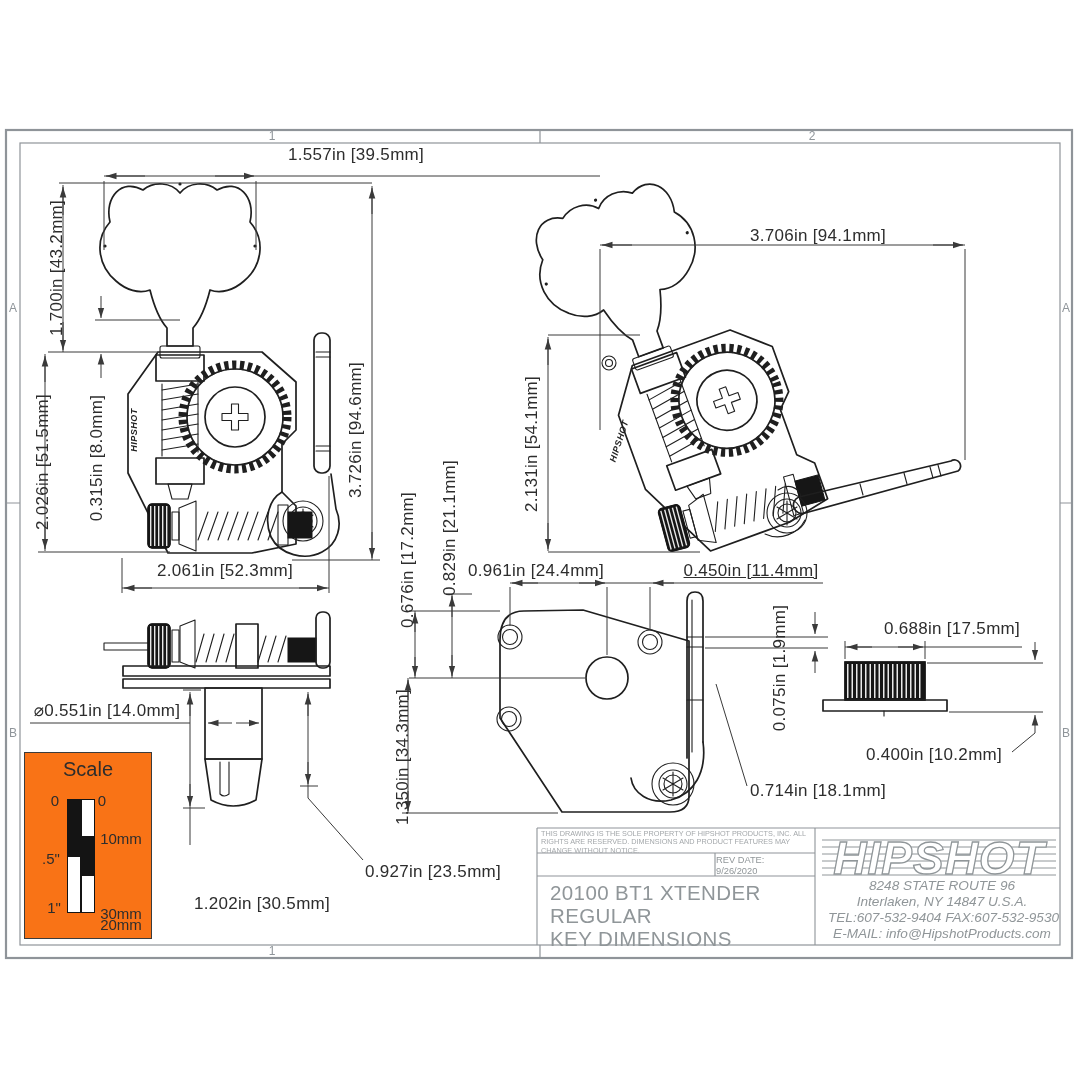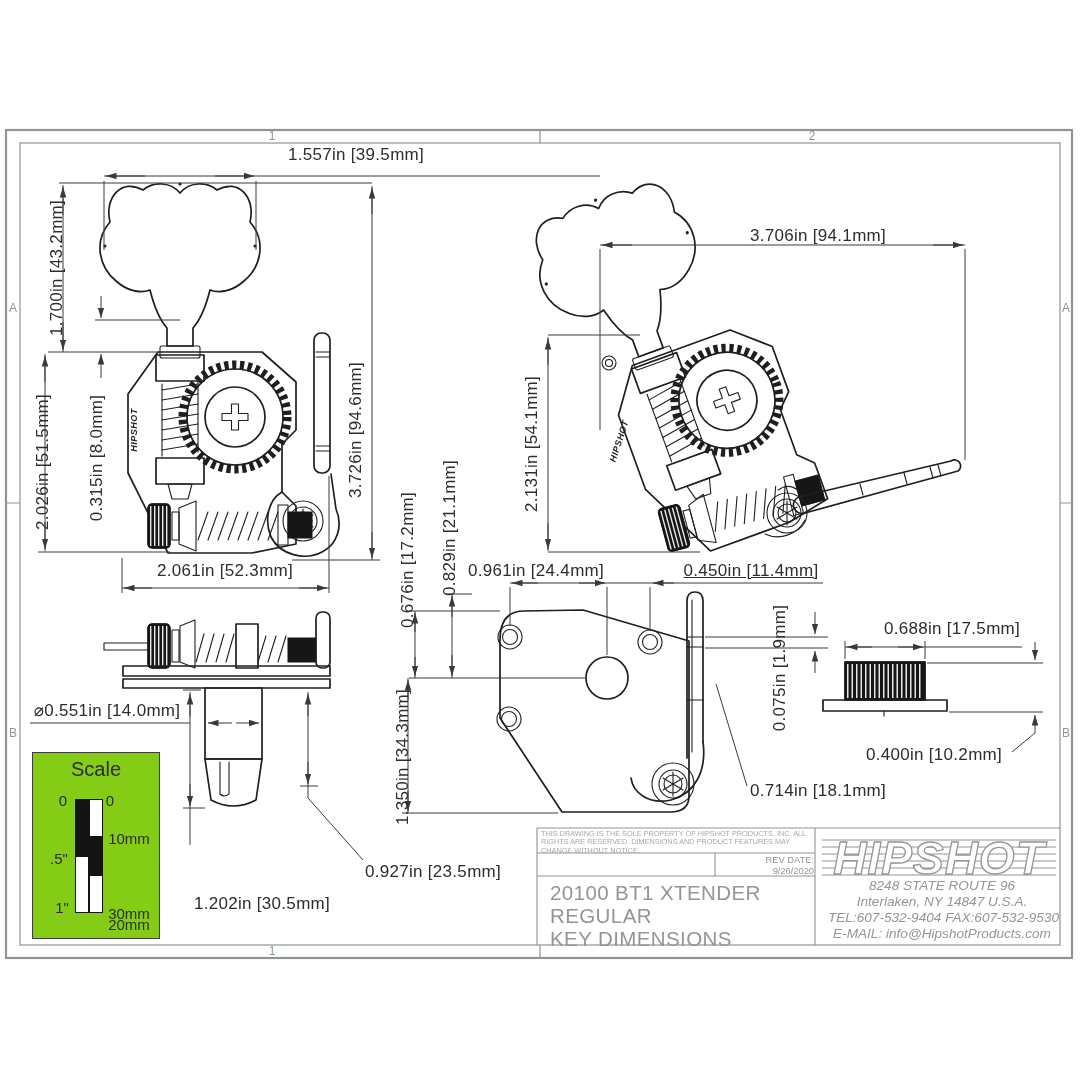--- a/index.html
+++ b/index.html
@@ -6,31 +6,31 @@
   #page{position:relative;width:1080px;height:1080px;background:#ffffff;overflow:hidden;
         font-family:"Liberation Sans",sans-serif;}
   svg{position:absolute;left:0;top:0;}
   .lbl{position:absolute;transform:translate(-50%,-50%);font-size:17px;color:#2d2d2d;
        letter-spacing:.3px;white-space:nowrap;}
   .rot{transform:translate(-50%,-50%) rotate(-90deg);}
   .zone{position:absolute;transform:translate(-50%,-50%);font-size:12px;color:#8f959a;}
   .note{position:absolute;transform:translate(-50%,-50%);font-size:13.5px;color:#3a3a3a;
         letter-spacing:.4px;white-space:nowrap;}
   
-  #scalebox{position:absolute;left:32px;top:752px;width:126px;height:185px;
-            border:1.6px solid #3c3c3c;background:#84cc16;}
+  #scalebox{position:absolute;left:24px;top:752px;width:126px;height:185px;
+            border:1.6px solid #3c3c3c;background:#f97316;}
   .sc-title{position:absolute;left:63px;top:16px;transform:translate(-50%,-50%);
             font-size:20px;color:#2d2d2d;}
   .sc-lbl{position:absolute;transform:translate(-50%,-50%);font-size:15px;color:#2d2d2d;white-space:nowrap;}
   .bar{position:absolute;box-sizing:border-box;}
   
   .tb{position:absolute;color:#909699;}
   #tb-notice{left:541px;top:830px;width:272px;font-size:7.3px;line-height:1.15;color:#a4a8ab;}
   #tb-spec{left:541px;top:855px;width:176px;font-size:9.3px;line-height:1.2;white-space:pre-line;}
-  #tb-rev{left:716px;top:855px;width:98px;font-size:9.3px;line-height:1.2;text-align:right;}
+  #tb-rev{left:716px;top:855px;width:98px;font-size:9.3px;line-height:1.2;text-align:left;}
   #tb-title{left:550px;top:881px;width:270px;font-size:20.5px;line-height:1.13;
             letter-spacing:.4px;white-space:pre-line;}
   .addr{position:absolute;left:828px;width:228px;text-align:center;font-style:italic;
         font-size:13.6px;color:#909699;white-space:nowrap;}
 </style>
 </head>
 <body>
 
 <div id="page">
 

